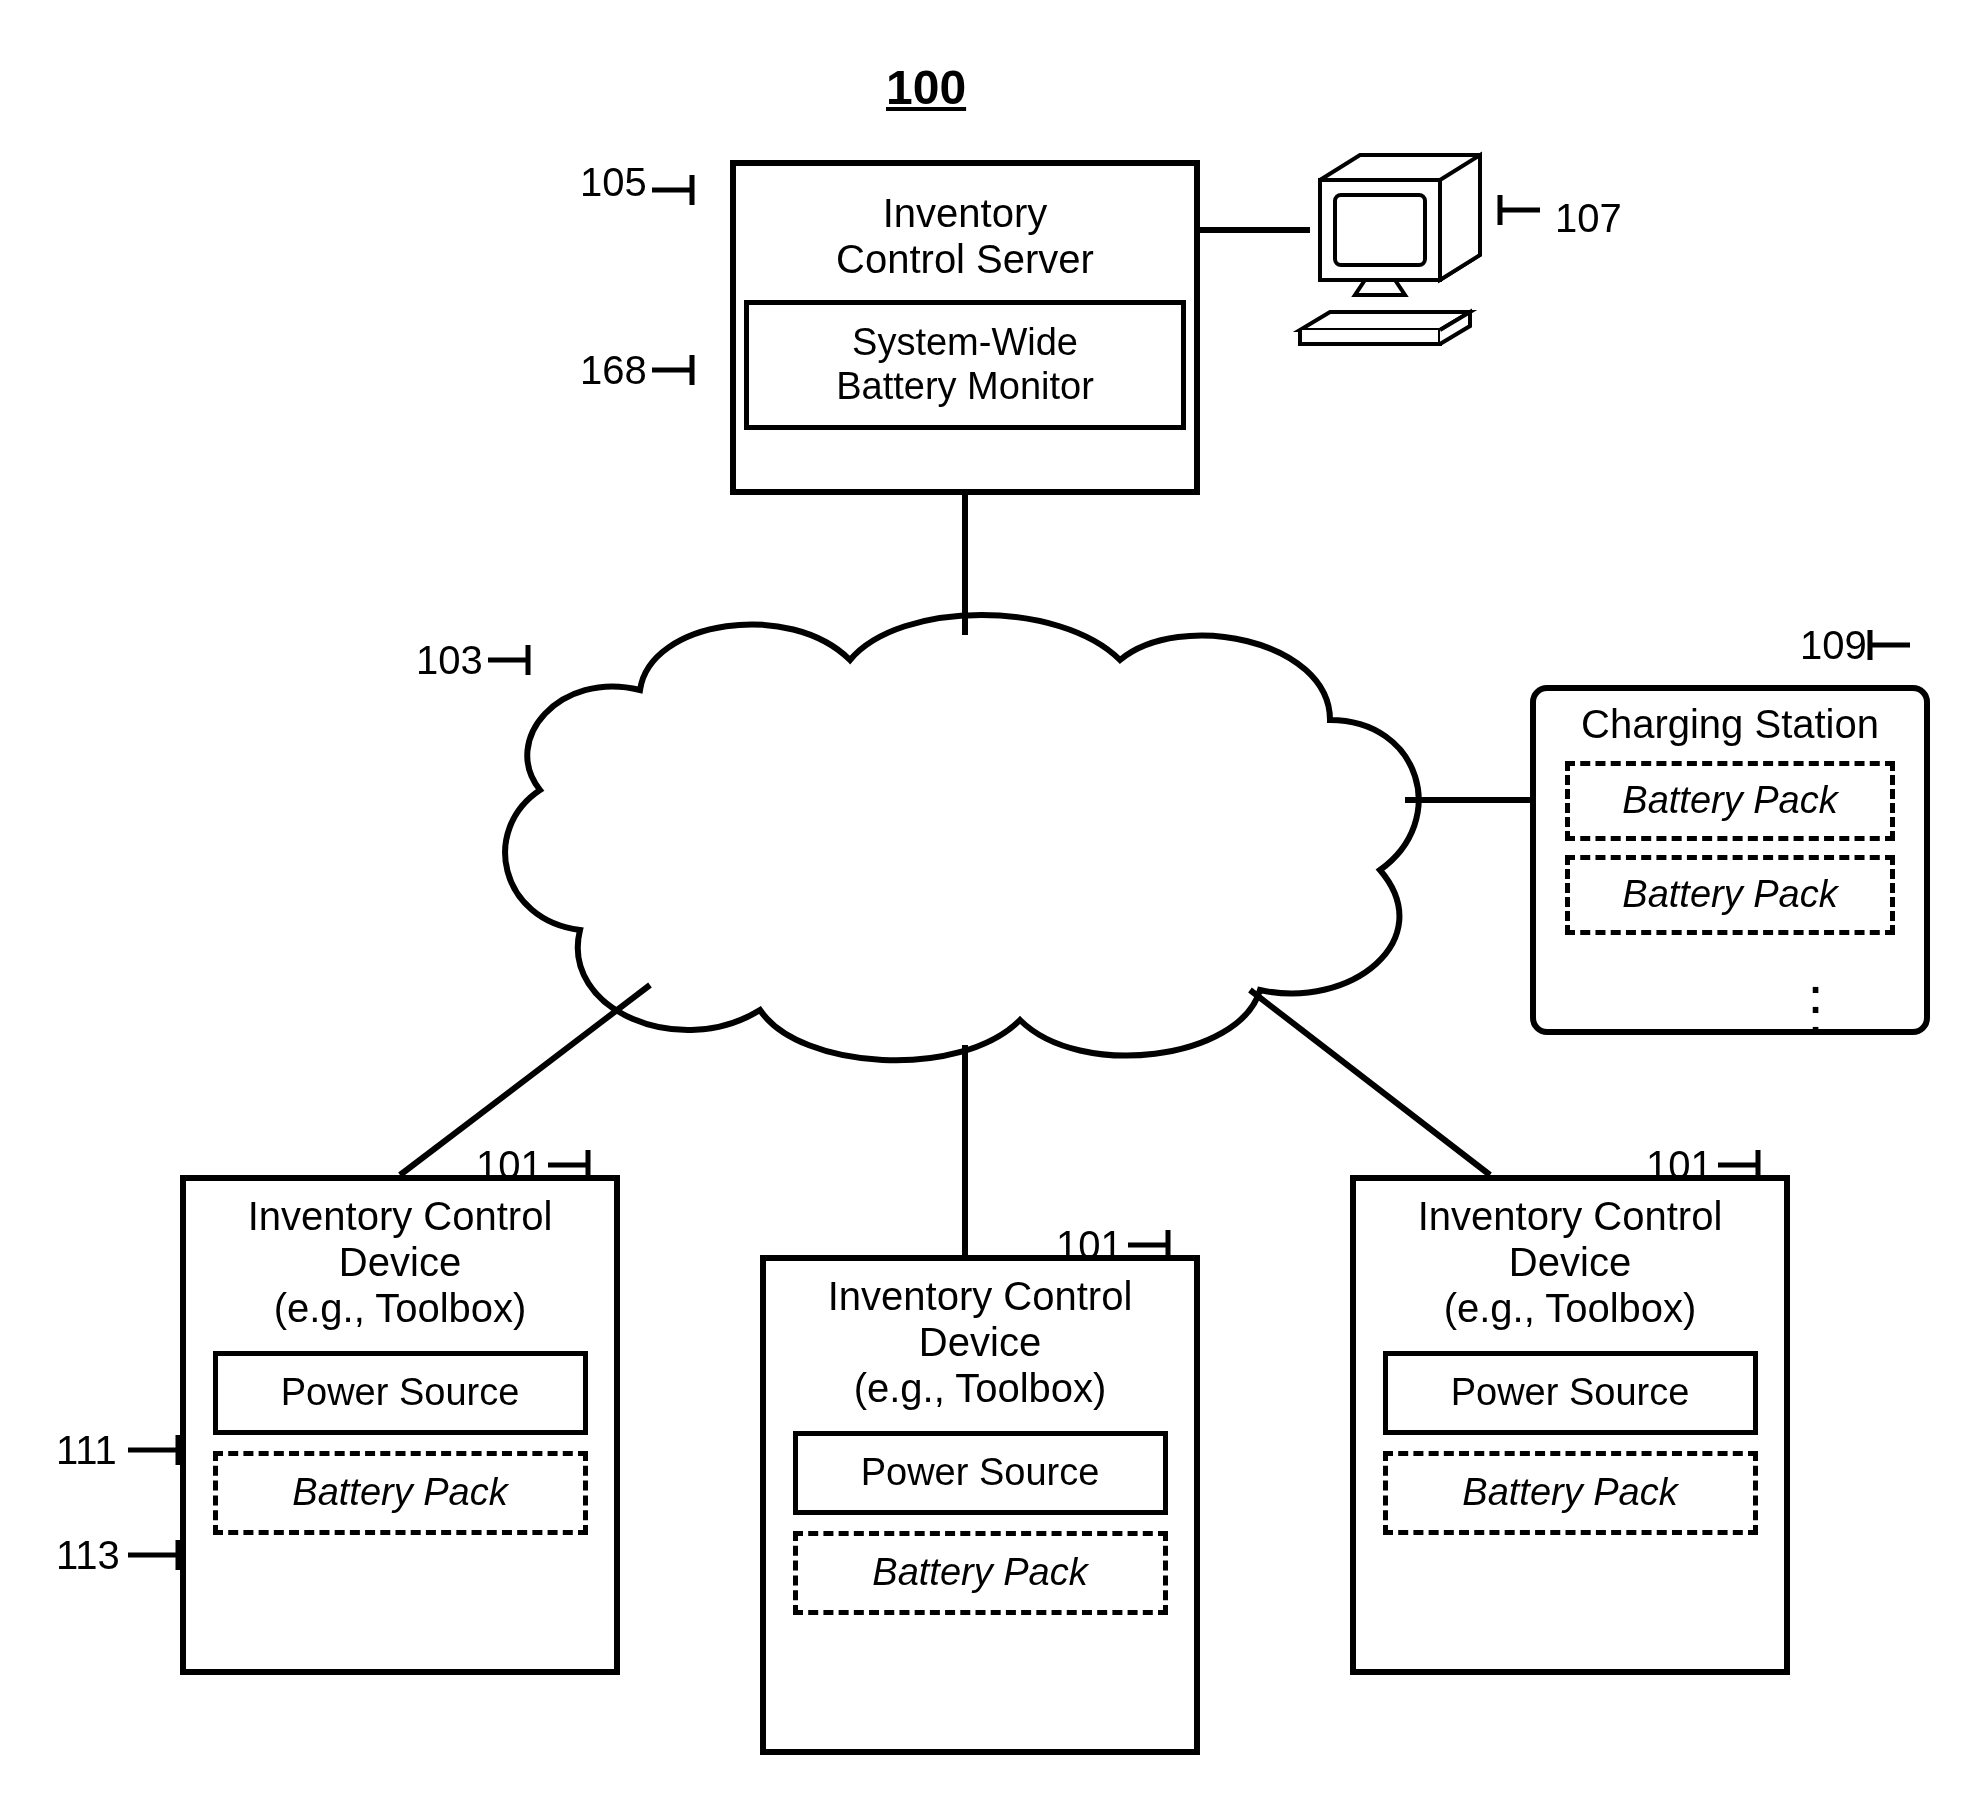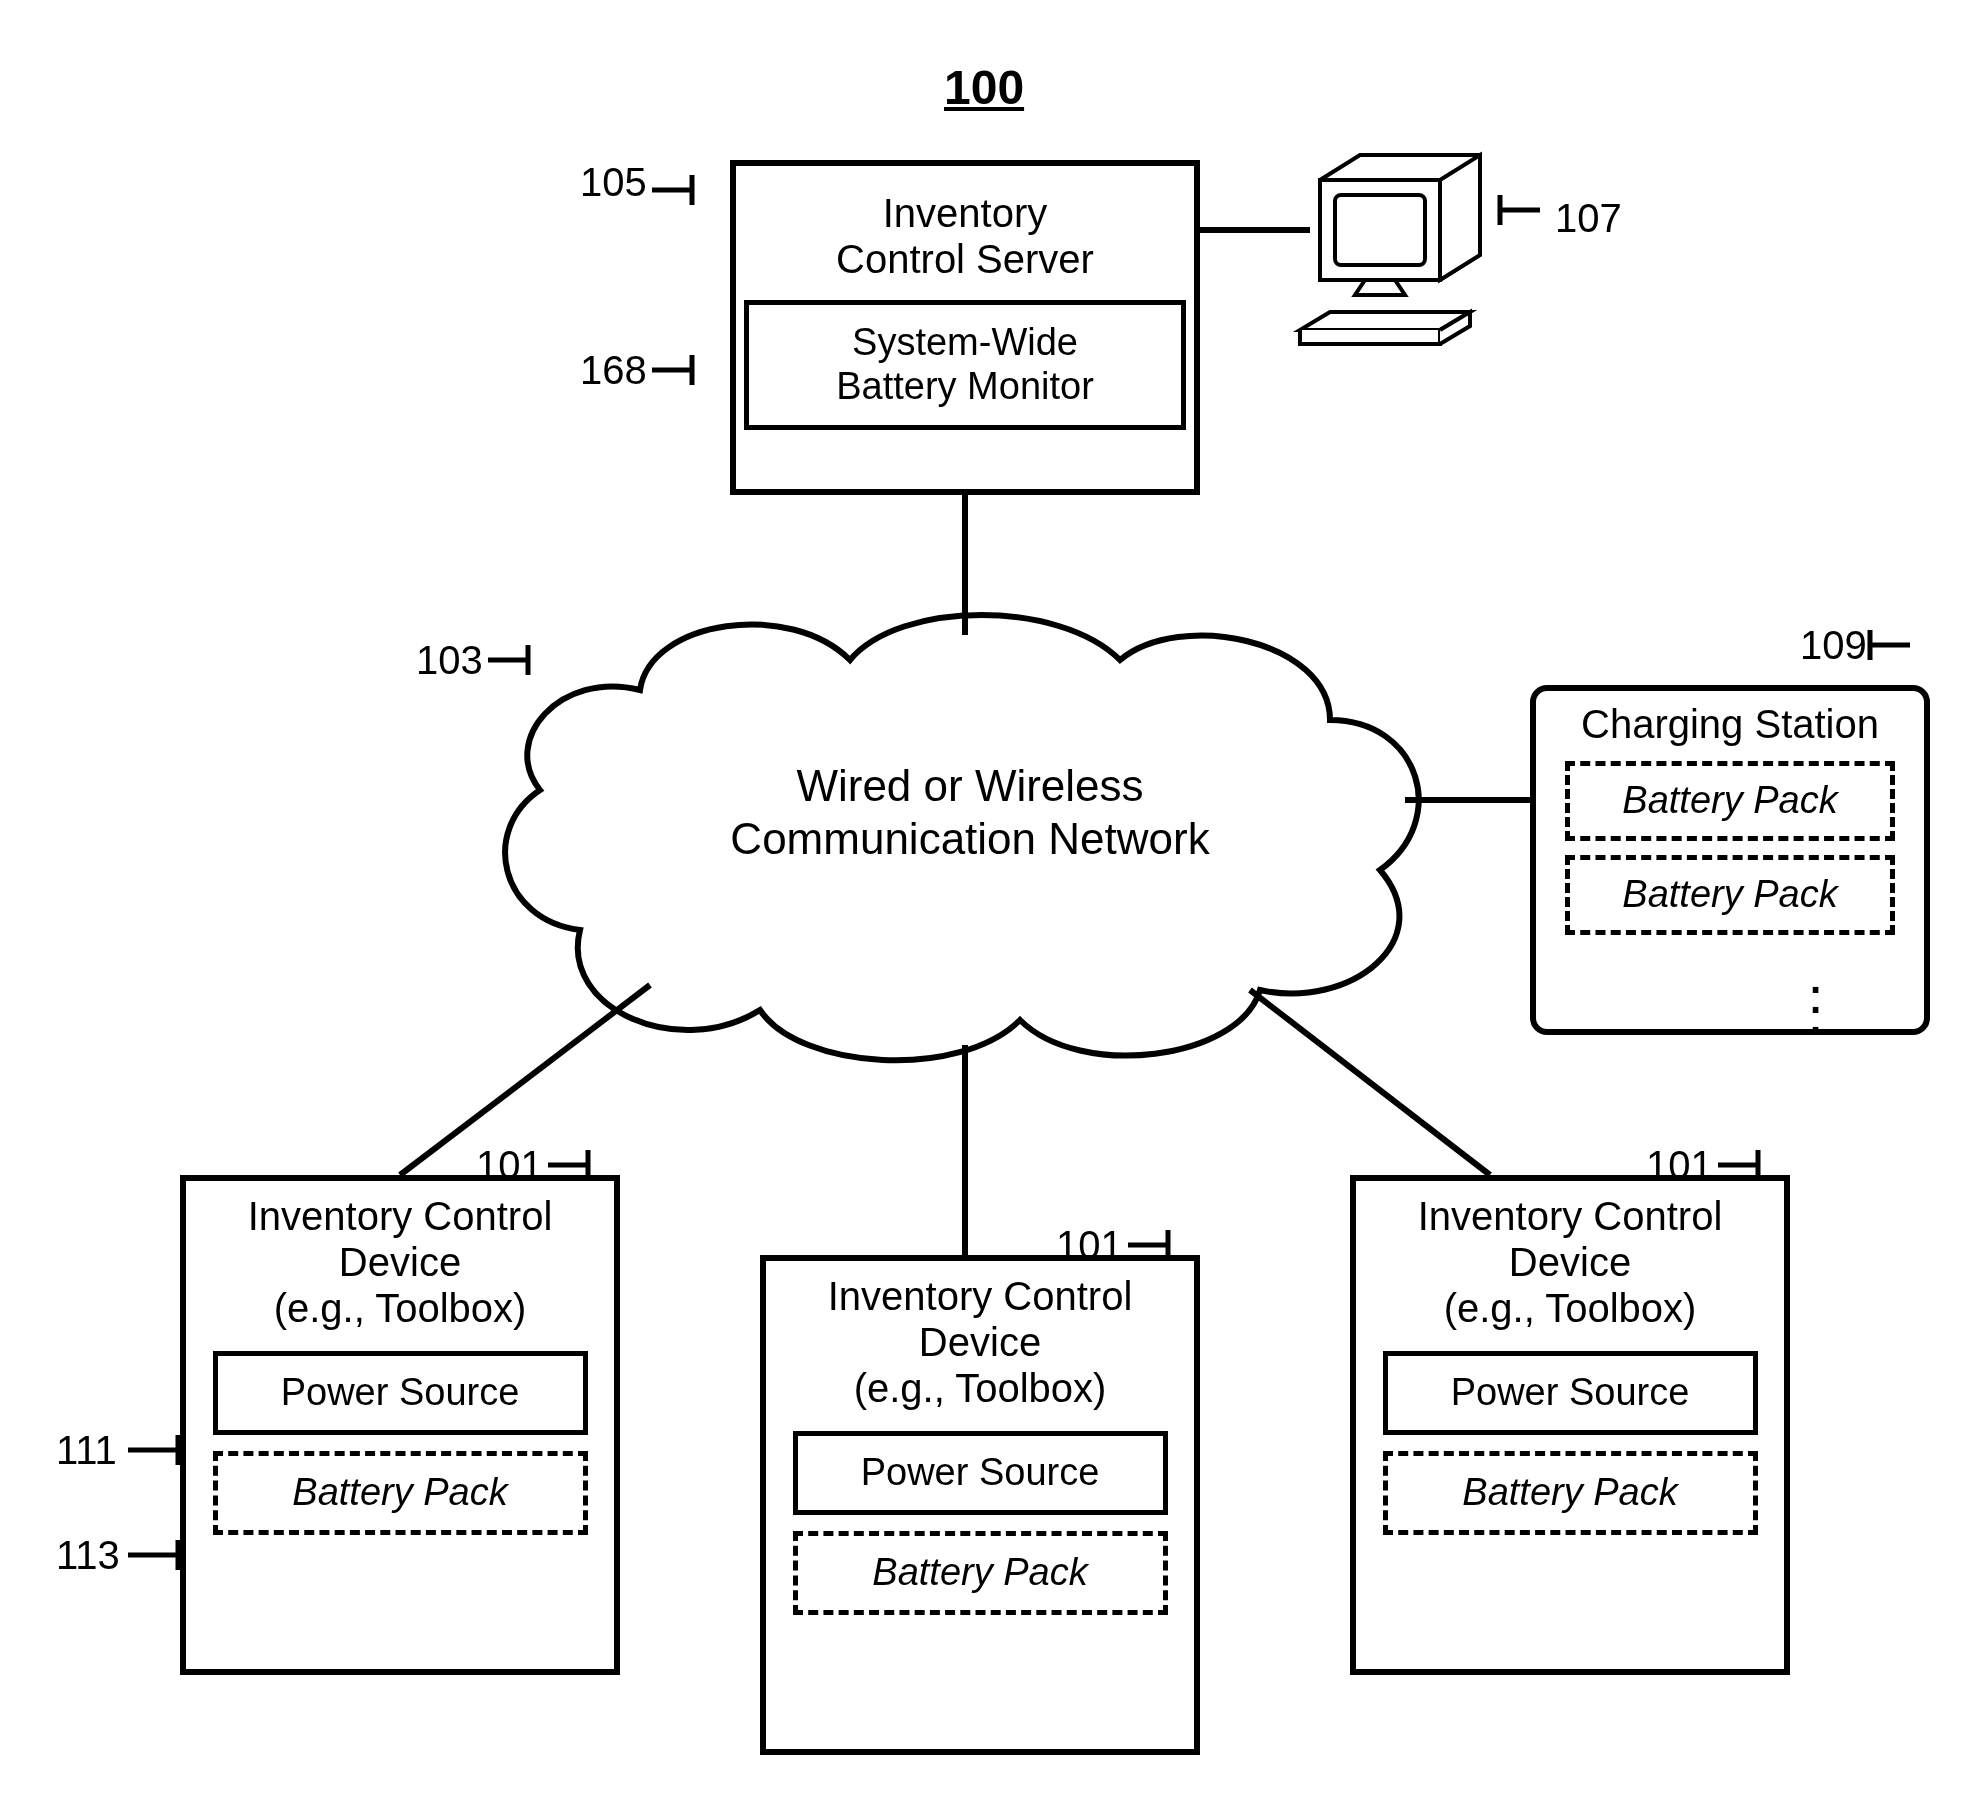--- a/index.html
+++ b/index.html
@@ -63,21 +63,21 @@
     font-weight: bold;
     letter-spacing: 0;
     line-height: 0.5;
   }
 </style>
 </head>
 <body>
 
 <div class="canvas">
 
-  <div class="fig-num" style="left:944px; top:60px;">100</div>
+  <div class="fig-num" style="left:886px; top:60px;">100</div>
 
   <svg width="1965" height="1794" style="position:absolute;left:0;top:0;">
 
     <g>
       <path d="M 540 790
                C 500 740, 560 670, 640 690
                C 650 620, 790 600, 850 660
                C 900 600, 1060 600, 1120 660
                C 1180 610, 1330 640, 1330 720
                C 1420 720, 1450 820, 1380 870
@@ -129,22 +129,20 @@
       <rect x="1335" y="195" width="90" height="70" rx="6"></rect>
 
       <path d="M 1365 280 l 30 0 l 10 15 l -50 0 Z"></path>
 
       <path d="M 1300 330 l 140 0 l 30 -18 l -140 0 Z"></path>
       <path d="M 1300 330 l 0 14 l 140 0 l 0 -14"></path>
       <path d="M 1440 330 l 30 -18 l 0 14 l -30 18"></path>
     </g>
   </svg>
 
-  <div style="position:absolute;left:560px;top:760px;width:820px;text-align:center;font-size:44px;line-height:1.2;white-space:pre-line;">Wired or Wireless
-Communication Network</div>
 
   <div class="box" style="left:730px; top:160px; width:470px; height:335px; padding-top:24px;">
     <div class="box-label" style="white-space:pre-line; margin-bottom:18px;">Inventory
 Control Server</div>
     <div class="inner-box" style="width:442px; height:130px;">
       <div class="inner-label" style="white-space:pre-line;">System-Wide
 Battery Monitor</div>
     </div>
   </div>
 

